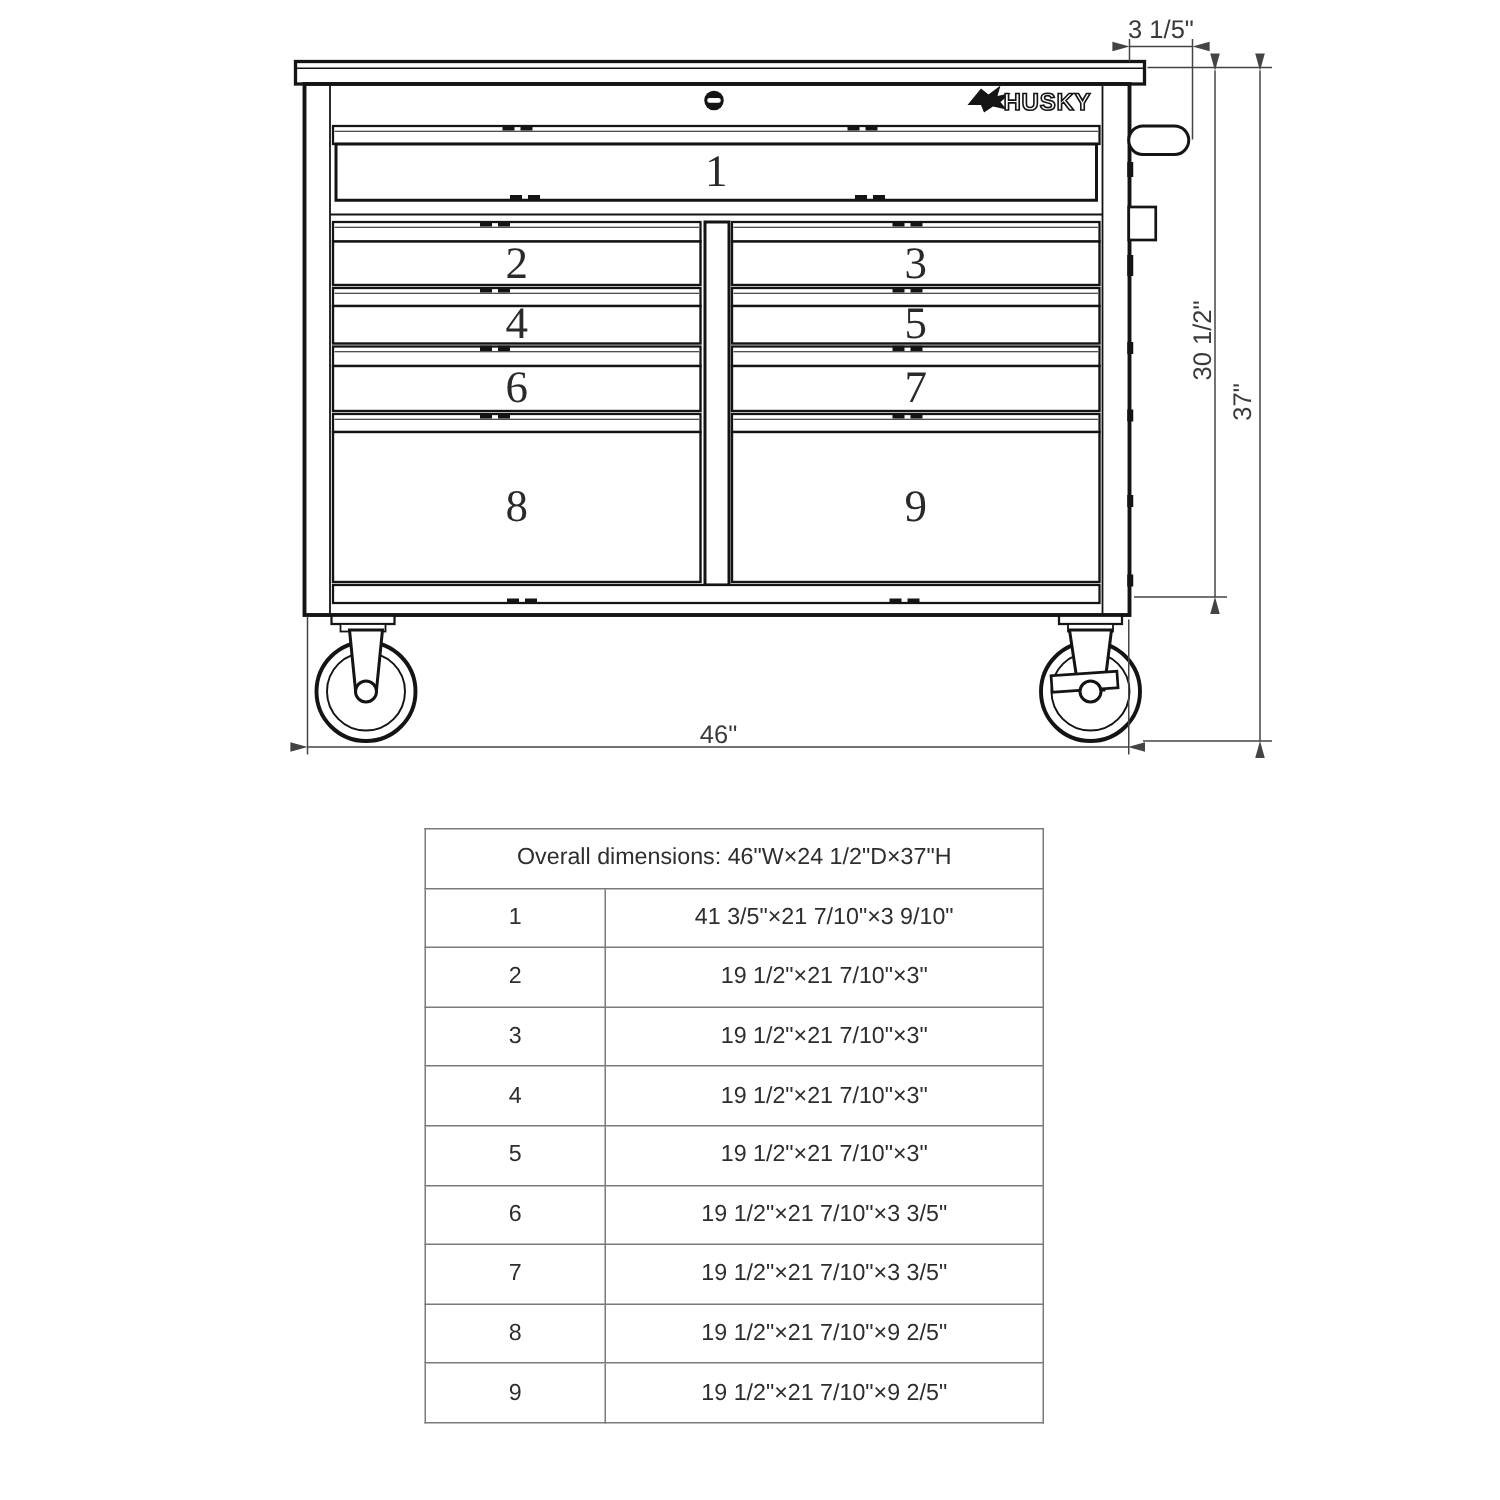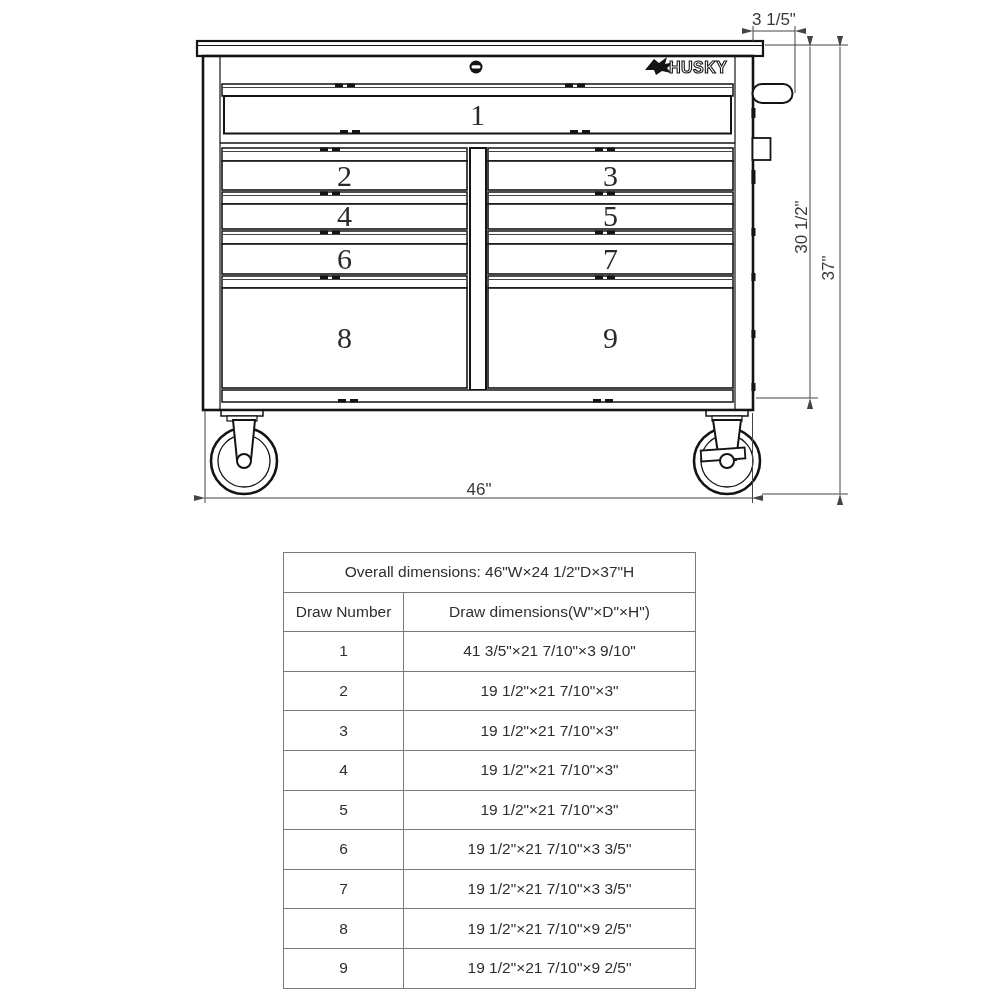--- a/index.html
+++ b/index.html
@@ -196,24 +196,20 @@
     <table class="spec">
       <colgroup>
           <col style="width:120px">
           <col>
         </colgroup>
       <tbody>
         <tr>
           <td colspan="2">Overall dimensions: 46"W×24 1/2"D×37"H</td>
         </tr>
         <tr>
-          <td>Draw Number</td>
-          <td>Draw dimensions(W"×D"×H")</td>
-        </tr>
-        <tr>
             <td>1</td>
             <td>41 3/5"×21 7/10"×3 9/10"</td>
           </tr>
         <tr>
             <td>2</td>
             <td>19 1/2"×21 7/10"×3"</td>
           </tr>
         <tr>
             <td>3</td>
             <td>19 1/2"×21 7/10"×3"</td>

